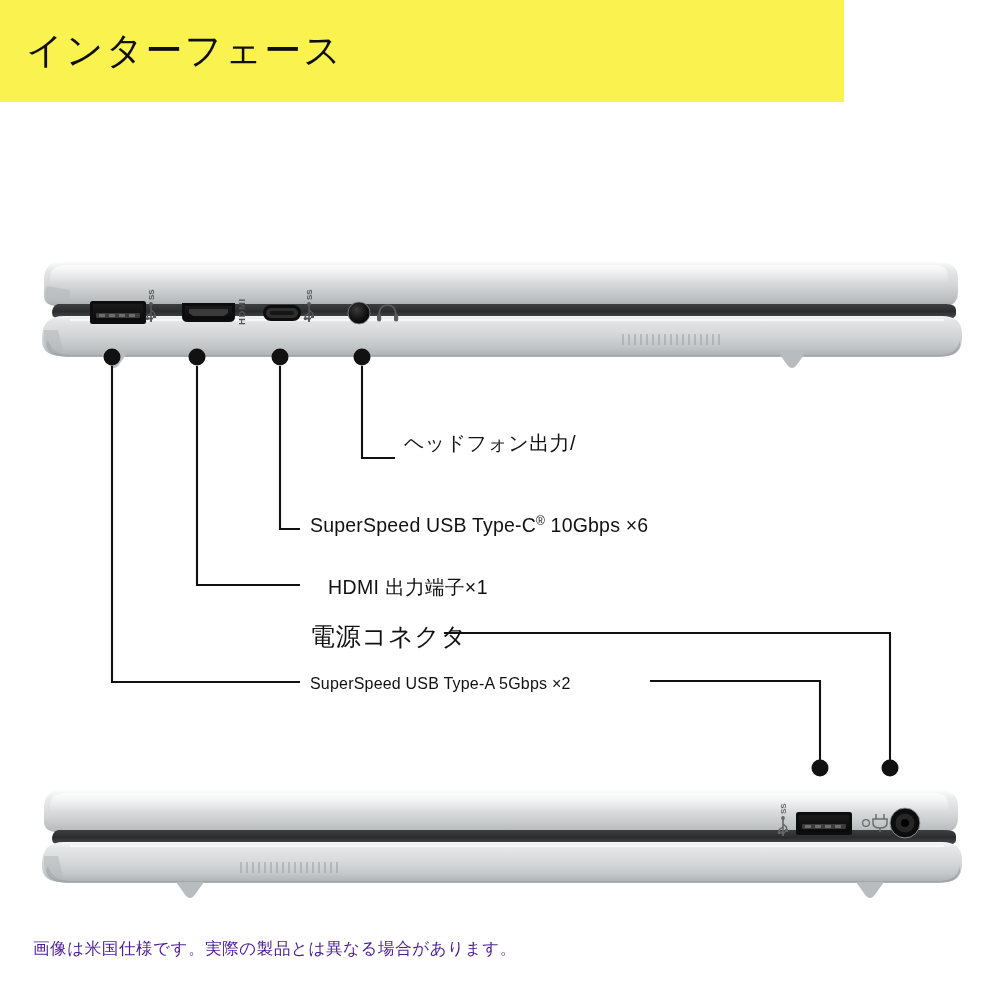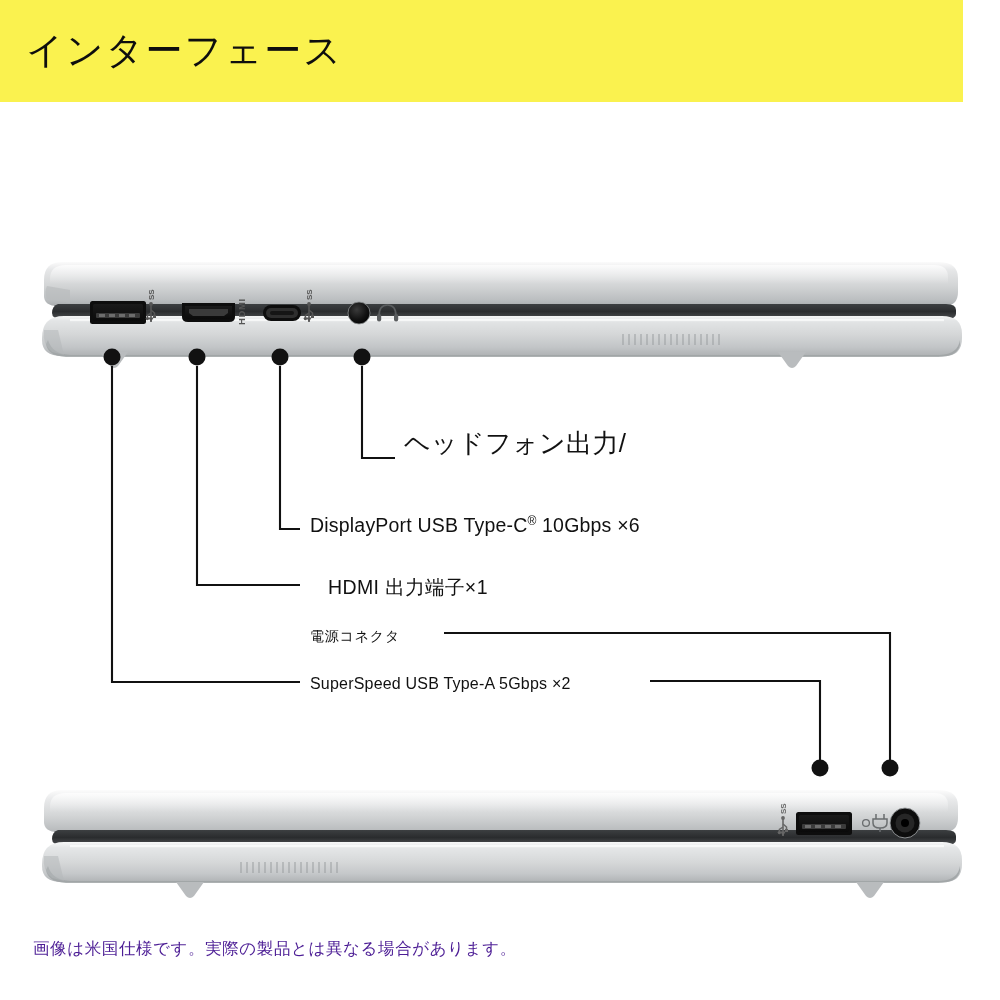--- a/index.html
+++ b/index.html
@@ -14,21 +14,21 @@
     overflow: hidden;
     font-family: "Liberation Sans", "DejaVu Sans", sans-serif;
     color: #111111;
   }
 
   
   .header-banner {
     position: absolute;
     left: 0;
     top: 0;
-    width: 963px;
+    width: 844px;
     height: 102px;
     background: #faf24f;
     box-sizing: border-box;
   }
   .header-title {
     position: absolute;
     left: 26px;
     top: 26px;
     font-size: 37px;
     line-height: 50px;
@@ -61,21 +61,21 @@
     font-weight: 400;
   }
   .callout .ln {
     display: block;
     white-space: nowrap;
   }
 
   .callout-headphone {
     left: 404px;
     top: 429px;
-    font-size: 26px;
+    font-size: 20px;
     line-height: 29px;
     letter-spacing: 0.4px;
   }
   .callout-usbc {
     left: 310px;
     top: 507px;
     font-size: 19.5px;
     line-height: 29px;
     letter-spacing: 0.2px;
   }
@@ -85,21 +85,21 @@
   .callout-hdmi {
     left: 328px;
     top: 574px;
     font-size: 19.5px;
     line-height: 26px;
     letter-spacing: 0.4px;
   }
   .callout-power {
     left: 310px;
     top: 623px;
-    font-size: 14px;
+    font-size: 25px;
     line-height: 26px;
     letter-spacing: 0.8px;
   }
   .callout-usba {
     left: 310px;
     top: 671px;
     font-size: 16px;
     line-height: 26px;
     letter-spacing: 0.2px;
     text-align: center;
@@ -394,21 +394,21 @@
     </g>
   </g>
 </svg>
 </div>
 
 <div class="callout callout-headphone">
   <span class="ln">ヘッドフォン出力/</span>
 </div>
 
 <div class="callout callout-usbc">
-  <span class="ln"><span>DisplayPort USB Type-C</span><span class="sup">®</span> <span>10Gbps ×6</span></span>
+  <span class="ln"><span>SuperSpeed USB Type-C</span><span class="sup">®</span> <span>10Gbps ×6</span></span>
 </div>
 
 <div class="callout callout-hdmi">
   <span class="ln">HDMI 出力端子×1</span>
 </div>
 
 <div class="callout callout-power">
   <span class="ln">電源コネクタ</span>
 </div>
 

